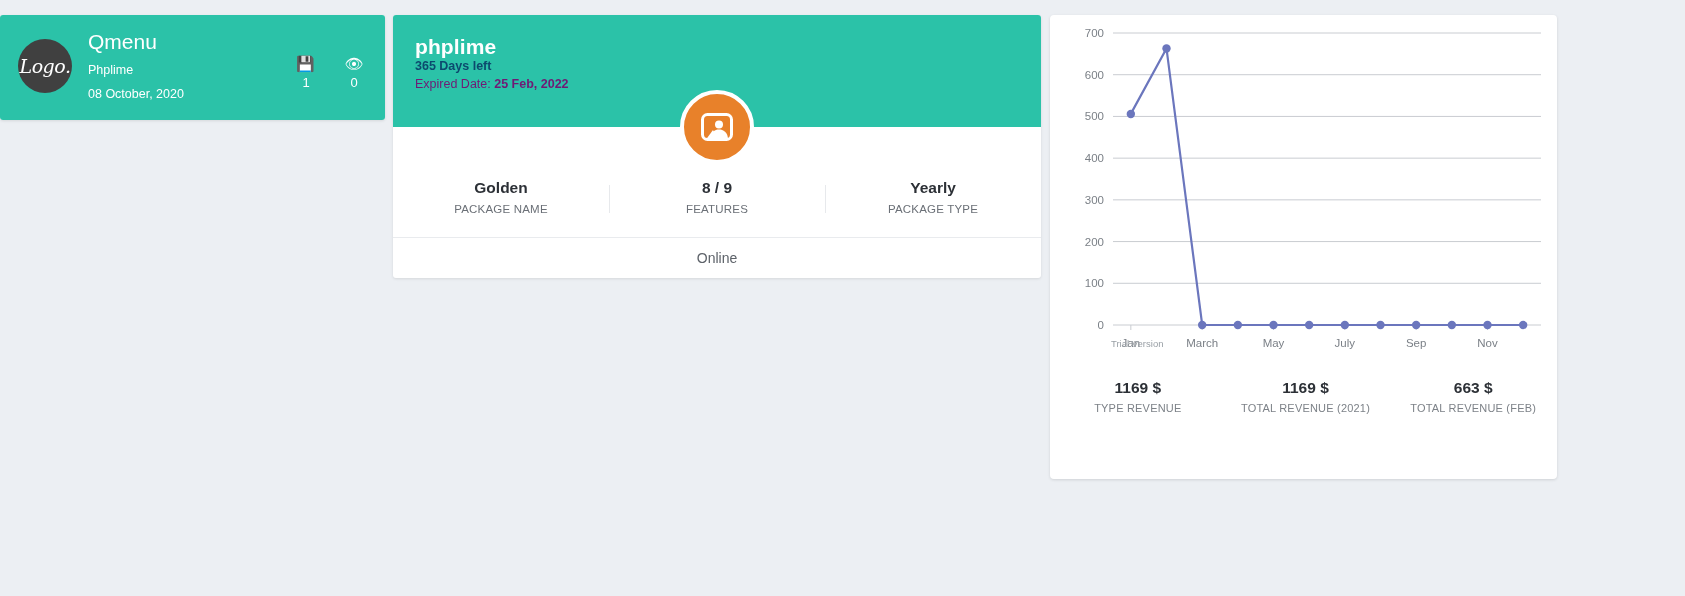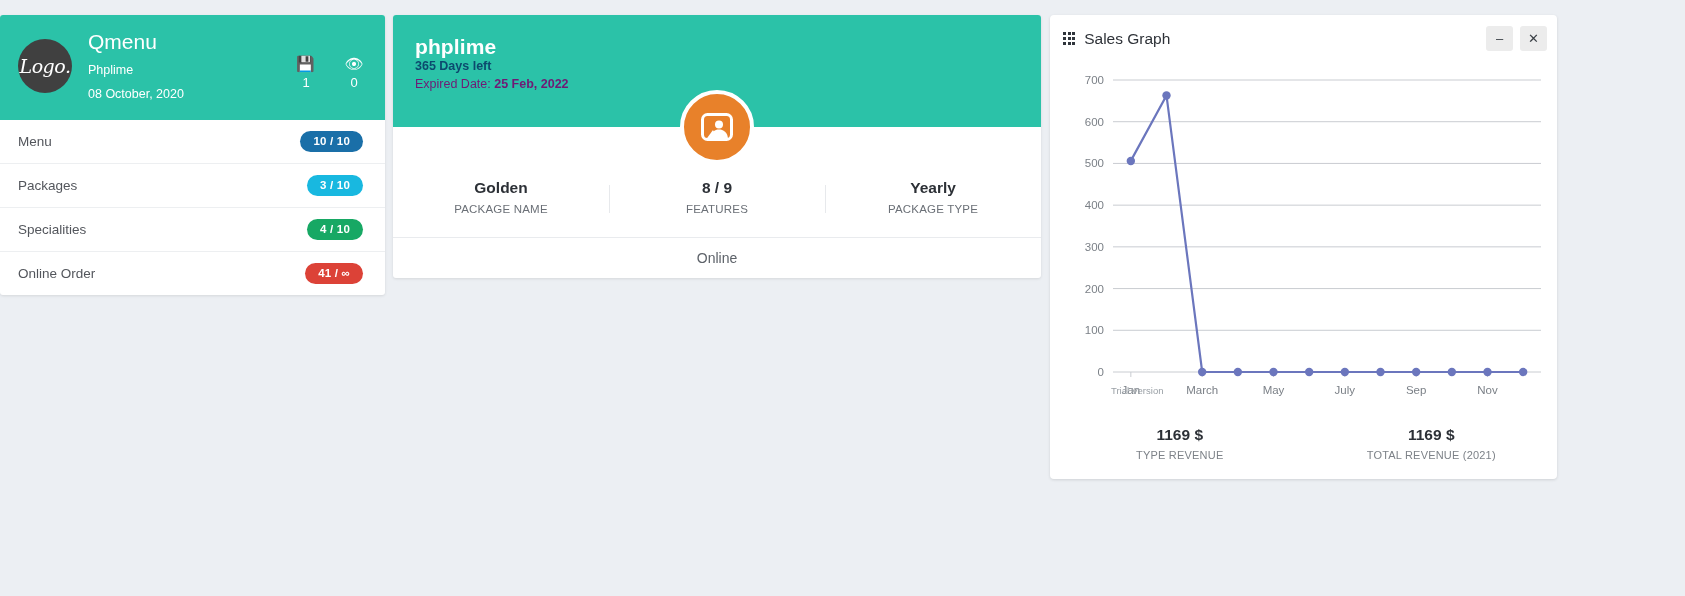--- a/index.html
+++ b/index.html
@@ -147,38 +147,20 @@
         <div class="stat">
           <span class="ic">💾</span>
           <span class="vl">1</span>
         </div>
         <div class="stat">
           <span class="ic">👁</span>
           <span class="vl">0</span>
         </div>
       </div>
     </div>
-    <div class="qmenu-list">
-      <div class="qmenu-row">
-        <span class="lbl">Menu</span>
-        <span class="badge" id="b0" style="background: rgb(26, 111, 168);">10 / 10</span>
-      </div>
-      <div class="qmenu-row">
-        <span class="lbl">Packages</span>
-        <span class="badge" id="b1" style="background: rgb(24, 184, 224);">3 / 10</span>
-      </div>
-      <div class="qmenu-row">
-        <span class="lbl">Specialities</span>
-        <span class="badge" id="b2" style="background: rgb(23, 168, 100);">4 / 10</span>
-      </div>
-      <div class="qmenu-row">
-        <span class="lbl">Online Order</span>
-        <span class="badge" id="b3" style="background: rgb(220, 66, 55);">41 / ∞</span>
-      </div>
-    </div>
   </div>
 
   <div class="php-card">
     <div class="php-head">
       <div class="php-name">phplime</div>
       <div class="php-days">365 Days left</div>
       <div class="php-exp">
         <span>Expired Date: </span><b>25 Feb, 2022</b>
       </div>
       <div class="avatar-badge">
@@ -201,38 +183,20 @@
       </div>
       <div class="php-stat">
         <div class="big">Yearly</div>
         <div class="cap">PACKAGE TYPE</div>
       </div>
     </div>
     <div class="php-profile">Online</div>
   </div>
 
   <div class="sales-win">
-    <div class="sales-head">
-      <span class="grid-icon">
-        <i></i>
-          <i></i>
-          <i></i>
-          <i></i>
-          <i></i>
-          <i></i>
-          <i></i>
-          <i></i>
-          <i></i>
-      </span>
-      <span class="sales-title">Sales Graph</span>
-      <span class="win-btns">
-        <button class="win-btn">–</button>
-        <button class="win-btn">✕</button>
-      </span>
-    </div>
 
     <div class="chart-area">
       <svg class="chart-svg" id="chart" width="507" height="350" viewBox="0 0 507 350">
           <line x1="63" y1="310" x2="491" y2="310" stroke="#c9ccd1" stroke-width="1"></line>
           <text x="54" y="314" text-anchor="end" class="tick-lbl">0</text>
           <line x1="63" y1="268.2857142857143" x2="491" y2="268.2857142857143" stroke="#c9ccd1" stroke-width="1"></line>
           <text x="54" y="272.2857142857143" text-anchor="end" class="tick-lbl">100</text>
           <line x1="63" y1="226.57142857142856" x2="491" y2="226.57142857142856" stroke="#c9ccd1" stroke-width="1"></line>
           <text x="54" y="230.57142857142856" text-anchor="end" class="tick-lbl">200</text>
           <line x1="63" y1="184.85714285714286" x2="491" y2="184.85714285714286" stroke="#c9ccd1" stroke-width="1"></line>
@@ -276,16 +240,20 @@
 
     <div class="totals">
       <div class="total">
         <div class="amt">1169 $</div>
         <div class="cap">TYPE REVENUE</div>
       </div>
       <div class="total">
         <div class="amt">1169 $</div>
         <div class="cap">TOTAL REVENUE (2021)</div>
       </div>
+      <div class="total">
+        <div class="amt">663 $</div>
+        <div class="cap">TOTAL REVENUE (FEB)</div>
+      </div>
     </div>
   </div>
 
 </div>
 
 </body></html>

